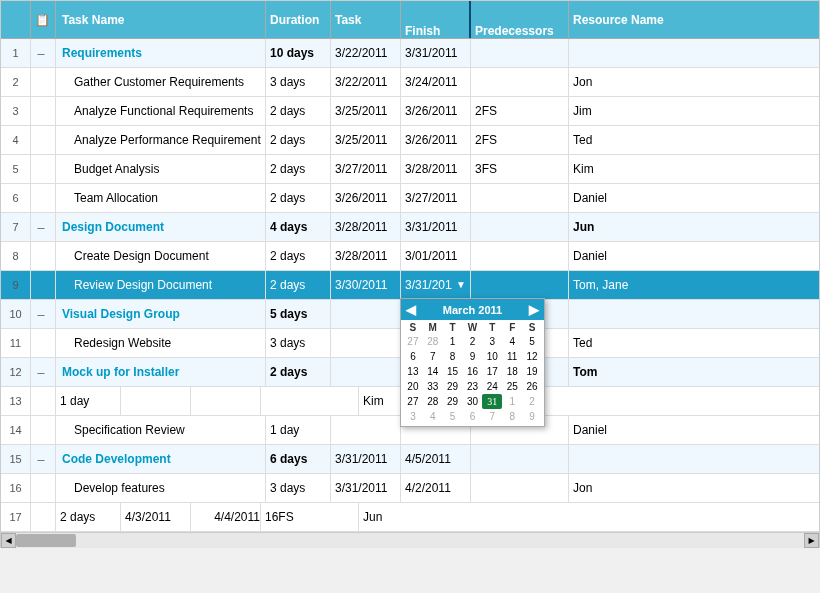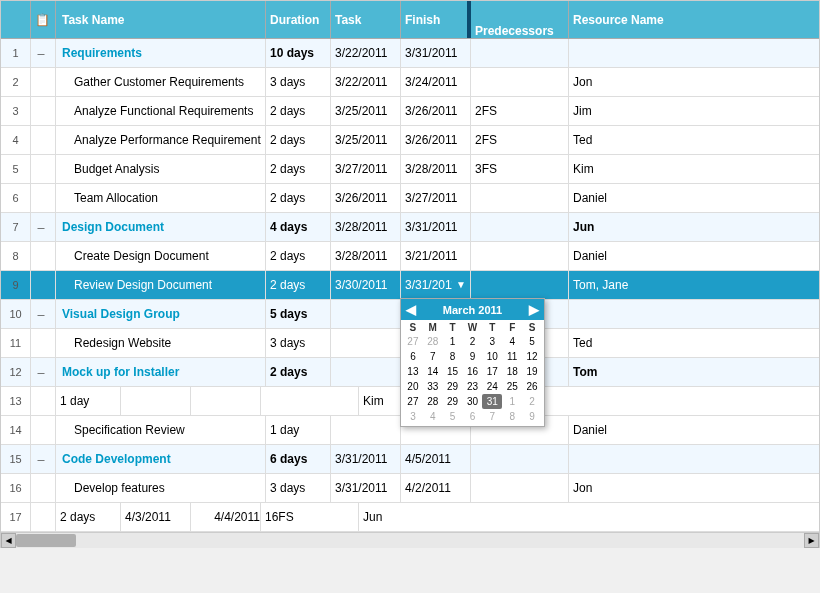--- a/index.html
+++ b/index.html
@@ -67,24 +67,24 @@
       min-width: 70px;
       border-right: 1px solid #aaa;
       height: 100%;
       display: flex;
       align-items: center;
       padding-left: 4px;
     }
     .col-finish {
       width: 70px;
       min-width: 70px;
-      border-right: 4px solid #0c4a6e;
-      height: 100%;
-      display: flex;
-      align-items: center;
+      border-right: 2px solid #0c4a6e;
+      height: 100%;
+      display: flex;
+      align-items: flex-end;
       padding-left: 4px;
     }
     .col-pred {
       width: 98px;
       min-width: 98px;
       border-right: 1px solid #aaa;
       height: 100%;
       display: flex;
       align-items: flex-end;
       padding-left: 4px;
@@ -271,23 +271,24 @@
     }
     .cal-day {
       padding: 2px 1px;
       cursor: pointer;
       border-radius: 2px;
     }
     .cal-day.other-month {
       color: #aaa;
     }
     .cal-day.today {
-      background: #737373;
+      background: #15803d;
       color: white;
       border-radius: 2px;
+      font-family: Liberation Serif, serif;
     }
     
     .scrollbar-container {
       display: flex;
       height: 15px;
       background: #e0e0e0;
       border-top: 1px solid #ccc;
       align-items: center;
     }
     .scroll-left-btn {
@@ -478,21 +479,21 @@
   </div>
       <div class="table-row">
     <div class="cell-num">8</div>
     <div class="cell-icon"></div>
     <div class="cell-task indent">
       <span class=" ">Create Design Document</span>
     </div>
     <div class="cell-duration">2 days</div>
     <div class="cell-start">3/28/2011</div>
     <div class="cell-finish" style="position:relative;">
-      <span>3/21/2011</span>
+      <span>3/01/2011</span>
 
     </div>
     <div class="cell-pred"></div>
     <div class="cell-resource">Daniel</div>
   </div>
       <div class="table-row selected-row">
     <div class="cell-num">9</div>
     <div class="cell-icon"></div>
     <div class="cell-task indent">
       <span class=" ">Review Design Document</span>

